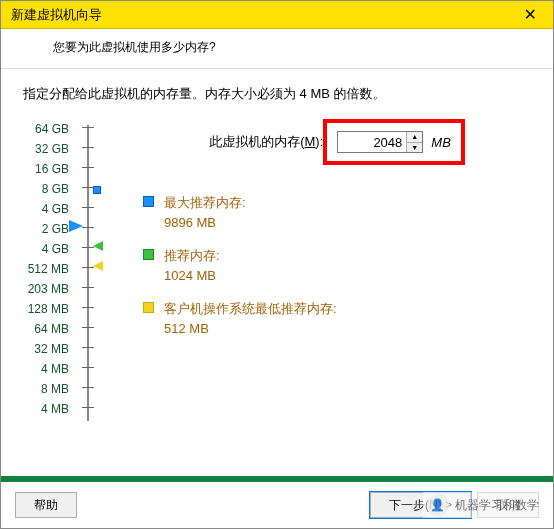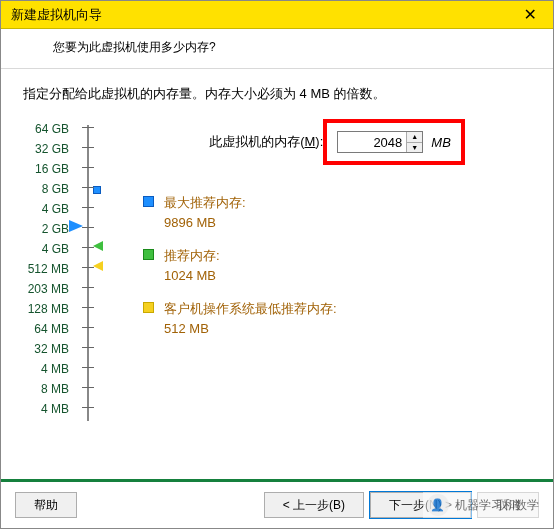--- a/index.html
+++ b/index.html
@@ -159,21 +159,21 @@
   .rec-square {
     width: 11px; height: 11px;
     margin-top: 3px;
     margin-right: 10px;
   }
   .sq-blue { background: #1e8fff; border: 1px solid #0a5bbf; }
   .sq-green { background: #3fbf3f; border: 1px solid #1a8a1a; }
   .sq-yellow { background: #f5d020; border: 1px solid #c9a800; }
   .rec-text { font-size: 13px; line-height: 1.5; color: #a16207; }
   .footer {
-    border-top: 3px solid #15803d;
+    border-top: 6px solid #15803d;
     padding: 10px 14px;
     display: flex;
     align-items: center;
     gap: 6px;
     position: relative;
   }
   .btn {
     height: 26px;
     padding: 0 18px;
     background: #f0f0f0;
@@ -307,21 +307,20 @@
             <div>512 MB</div>
           </div>
         </div>
       </div>
     </div>
   </div>
 
   <div class="footer">
     <button class="btn">帮助</button>
     <div class="spacer"></div>
-    <button class="btn">&lt; 上一步(B)</button>
     <button class="btn btn-next">下一步(N) &gt;</button>
     <button class="btn">取消</button>
     <div class="watermark">
       <div class="wm-circle">👤</div>
       <span class="wm-text">机器学习和数学</span>
     </div>
   </div>
 
 </div>
 

